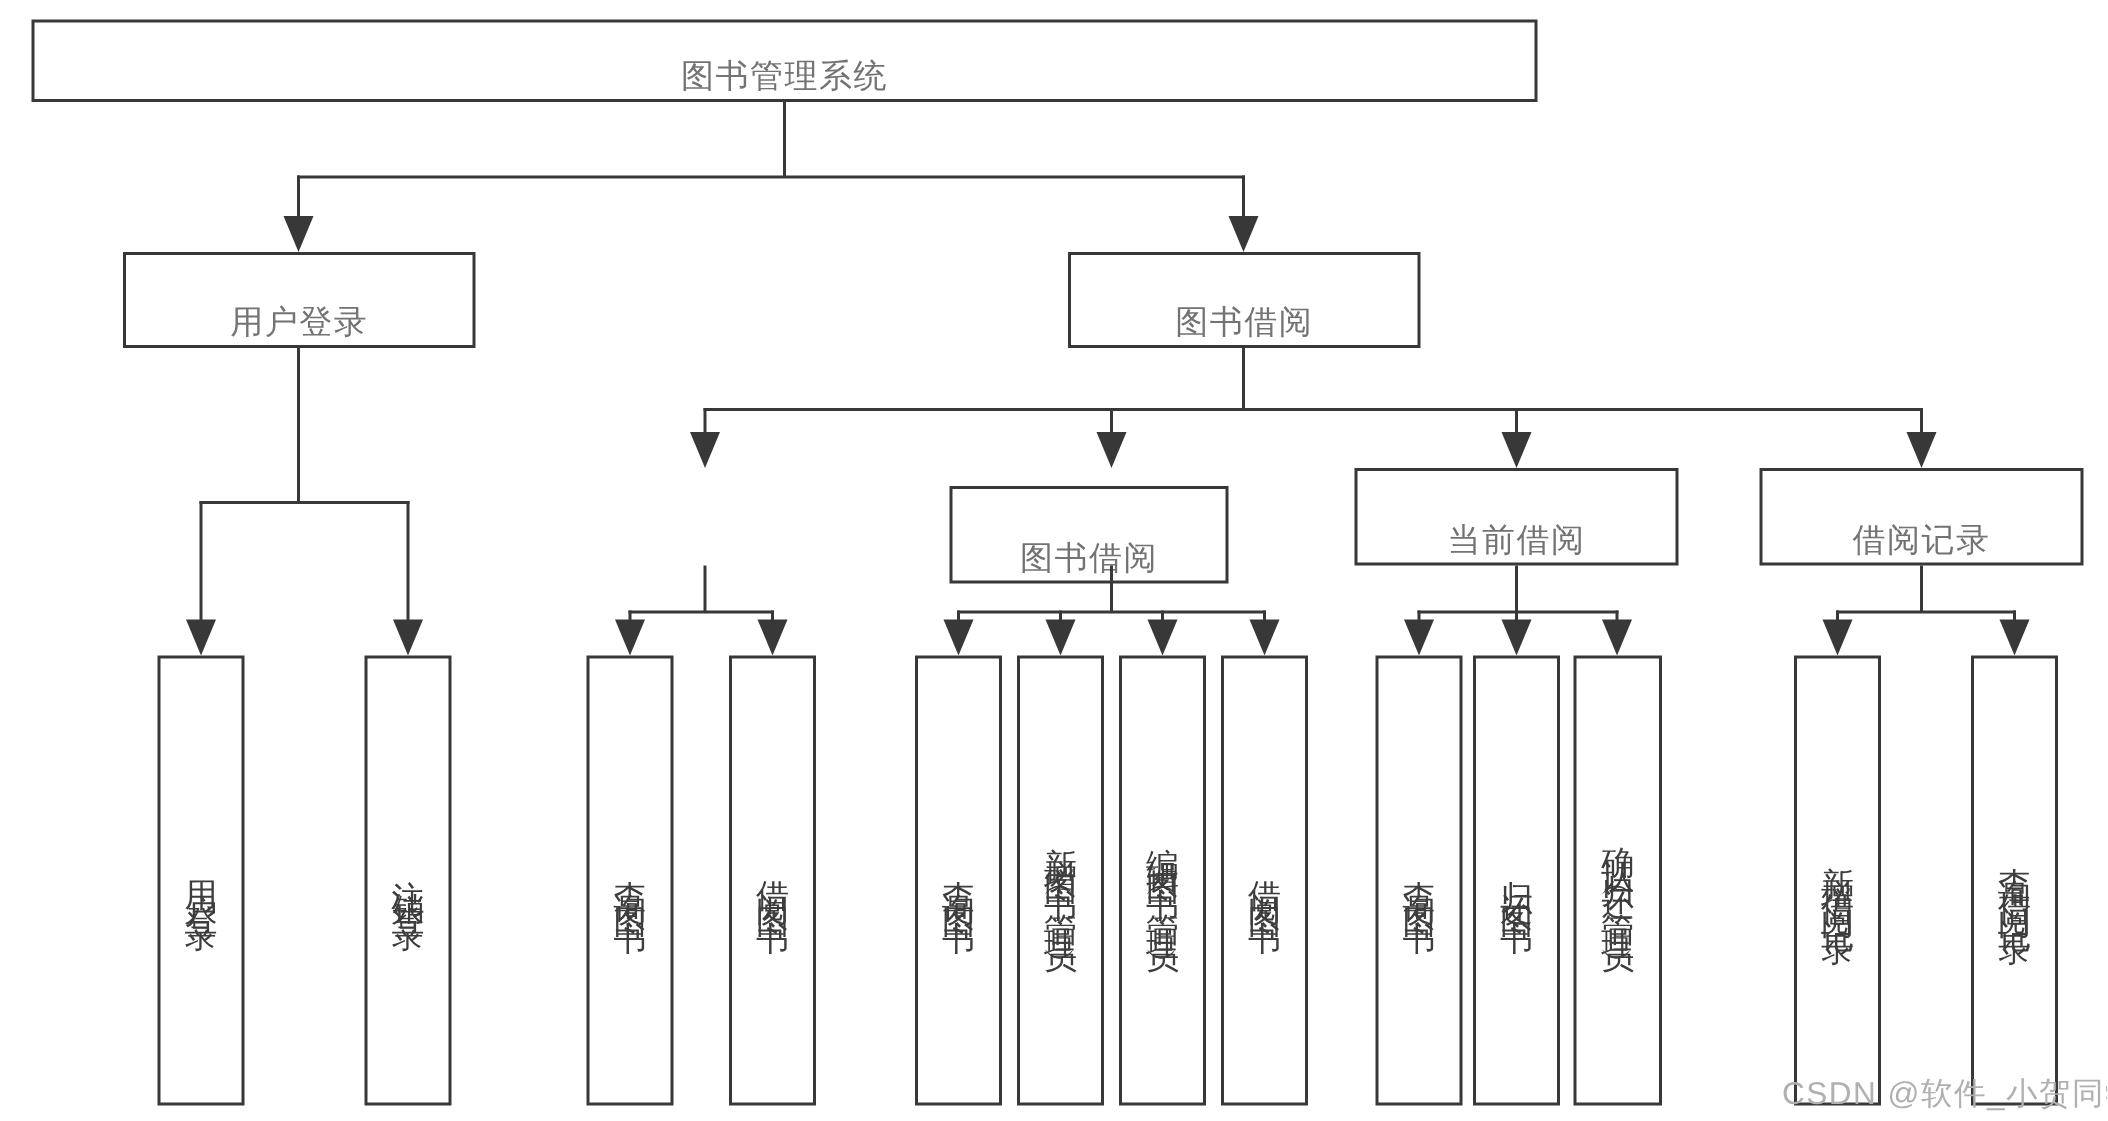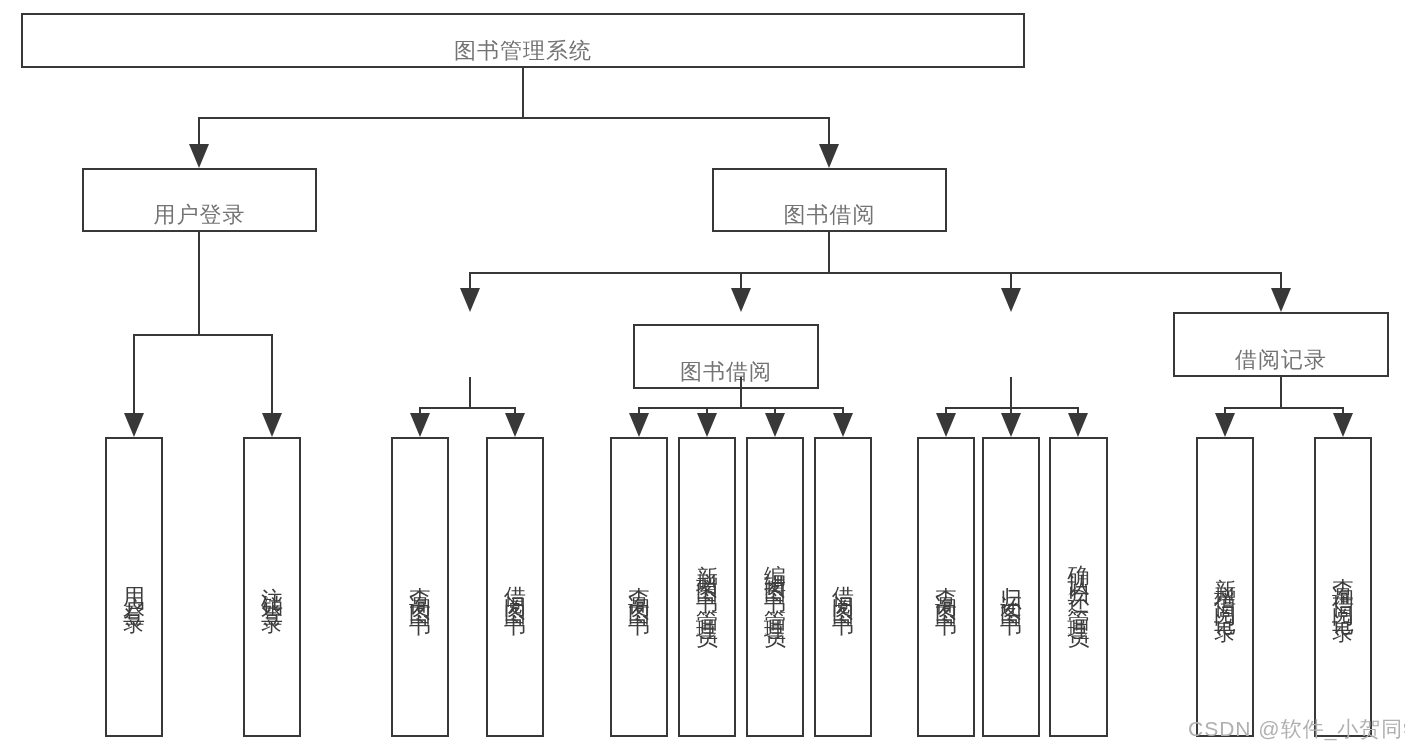--- a/index.html
+++ b/index.html
@@ -90,20 +90,23 @@
   <div class="vl" style="left:740px;top:272px;height:20px"></div>
   <div class="arr" style="left:731px;top:288px"></div>
   <div class="vl" style="left:1010px;top:272px;height:20px"></div>
   <div class="arr" style="left:1001px;top:288px"></div>
   <div class="vl" style="left:1280px;top:272px;height:20px"></div>
   <div class="arr" style="left:1271px;top:288px"></div>
 
   <div class="box" style="left:633px;top:324px;width:186px;height:65px">
     <span>图书借阅</span>
   </div>
+  <div class="box" style="left:903px;top:312px;width:216px;height:65px">
+    <span>当前借阅</span>
+  </div>
   <div class="box" style="left:1173px;top:312px;width:216px;height:65px">
     <span>借阅记录</span>
   </div>
 
   <div class="vl" style="left:469px;top:377px;height:31px"></div>
   <div class="hl" style="left:419px;top:407px;width:97px"></div>
   <div class="vl" style="left:419px;top:407px;height:10px"></div>
   <div class="arr" style="left:410px;top:413px"></div>
   <div class="vl" style="left:514px;top:407px;height:10px"></div>
   <div class="arr" style="left:505px;top:413px"></div>

